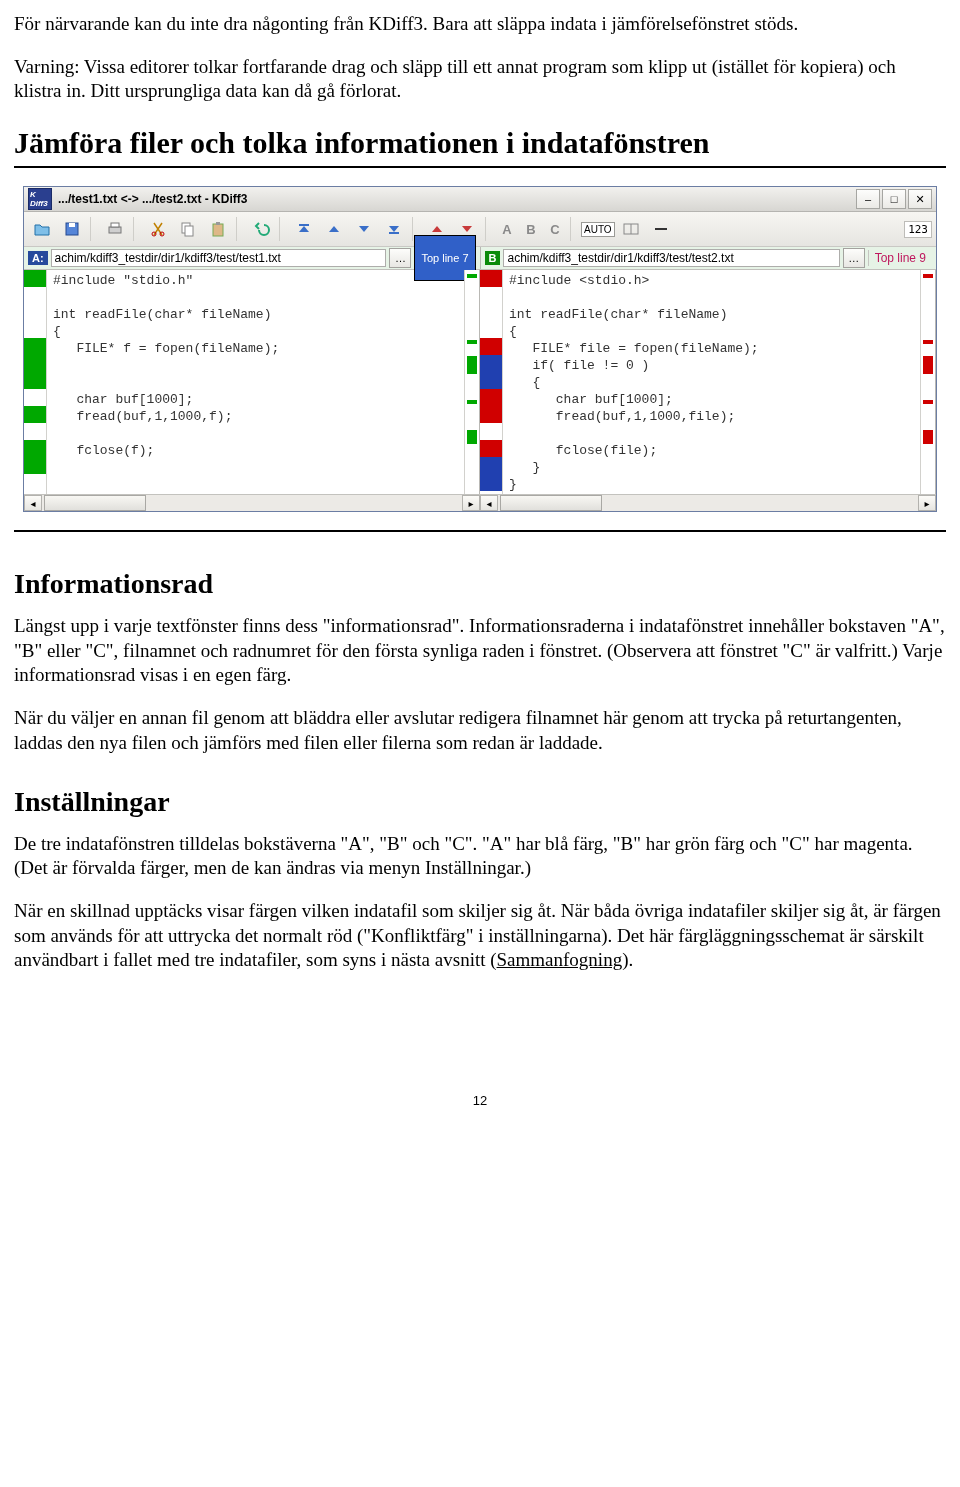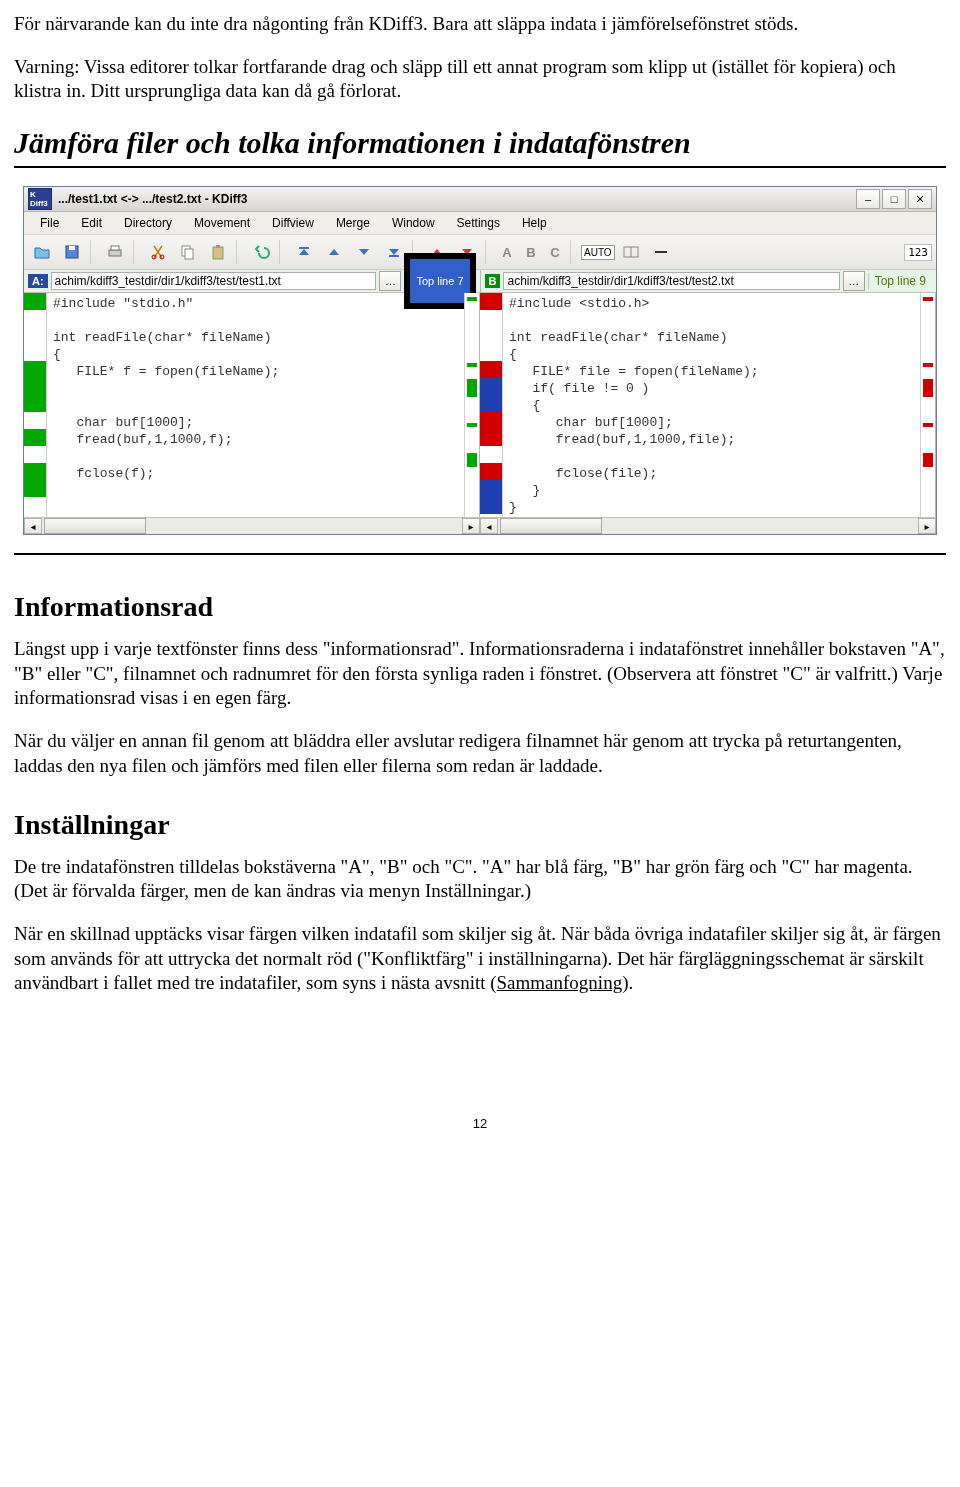--- a/index.html
+++ b/index.html
@@ -10,21 +10,20 @@
     background: #fff;
     color: #000;
     width: 960px;
     box-sizing: border-box;
   }
   p { margin: 0 0 18px 0; line-height: 1.3; }
   h1.section {
     font-size: 30px;
     font-weight: bold;
     margin: 22px 0 4px 0;
-    font-style: italic;
   }
   hr.rule {
     border: none;
     border-top: 2px solid #000;
     margin: 6px 0 18px 0;
   }
   hr.rule2 {
     border: none;
     border-top: 2px solid #000;
     margin: 18px 0 36px 0;
@@ -64,20 +63,21 @@
   .title-icon {
     width: 20px; height: 18px;
     background: #2a3f8f;
     color: #fff;
     font-size: 8px;
     line-height: 9px;
     padding: 1px;
     border: 1px solid #1a2a66;
     margin-right: 6px;
     font-weight: bold;
+    font-style: italic;
   }
   .titlebar .title-text { flex: 1; font-weight: bold; font-size: 12px; }
   .winbtns { display: flex; gap: 2px; }
   .winbtn {
     width: 22px; height: 18px;
     border: 1px solid #a6a6a2;
     background: linear-gradient(#fdfdfc,#ebeae6);
     display: flex; align-items: center; justify-content: center;
     font-size: 11px;
   }
@@ -146,24 +146,24 @@
     white-space: nowrap; overflow: hidden;
   }
   .path-browse {
     width: 20px; height: 18px; border: 1px solid #a3a29e;
     background: linear-gradient(#fdfdfb,#e8e7e3);
     display: flex; align-items: center; justify-content: center;
     font-size: 11px;
   }
   .topline-a {
     background: #3060c8; color: #fff; padding: 16px 6px;
-    font-size: 11px; border: 6px solid #000000; text-align: right;
+    font-size: 11px; border: 1px solid #000000; text-align: right;
   }
   .topline-b {
-    color: #4d7c0f; padding: 1px 6px; font-size: 12px;
+    color: #be185d; padding: 1px 6px; font-size: 12px;
     border-left: 1px solid #c6c5c1;
   }
 
   .diffarea {
     display: flex;
     height: 224px;
     background: #fff;
   }
   .pane {
     width: 50%;
@@ -242,31 +242,20 @@
     <div class="title-icon">K
 Diff3</div>
     <div class="title-text">.../test1.txt &lt;-&gt; .../test2.txt - KDiff3</div>
     <div class="winbtns">
       <div class="winbtn">–</div>
       <div class="winbtn">□</div>
       <div class="winbtn">✕</div>
     </div>
   </div>
 
-  <div class="menubar">
-    <span>File</span>
-    <span>Edit</span>
-    <span>Directory</span>
-    <span>Movement</span>
-    <span>Diffview</span>
-    <span>Merge</span>
-    <span>Window</span>
-    <span>Settings</span>
-    <span>Help</span>
-  </div>
 
   <div class="toolbar">
     <div class="tbtn">
         <svg class="ic" viewBox="0 0 18 18">
           <path d="M2 5h5l2 2h7v8H2z" fill="#7fbfe8" stroke="#2270a8"></path>
         </svg>
       </div>
     <div class="tbtn">
         <svg class="ic" viewBox="0 0 18 18">
           <rect x="3" y="3" width="12" height="12" fill="#5585d8" stroke="#24498f"></rect>

